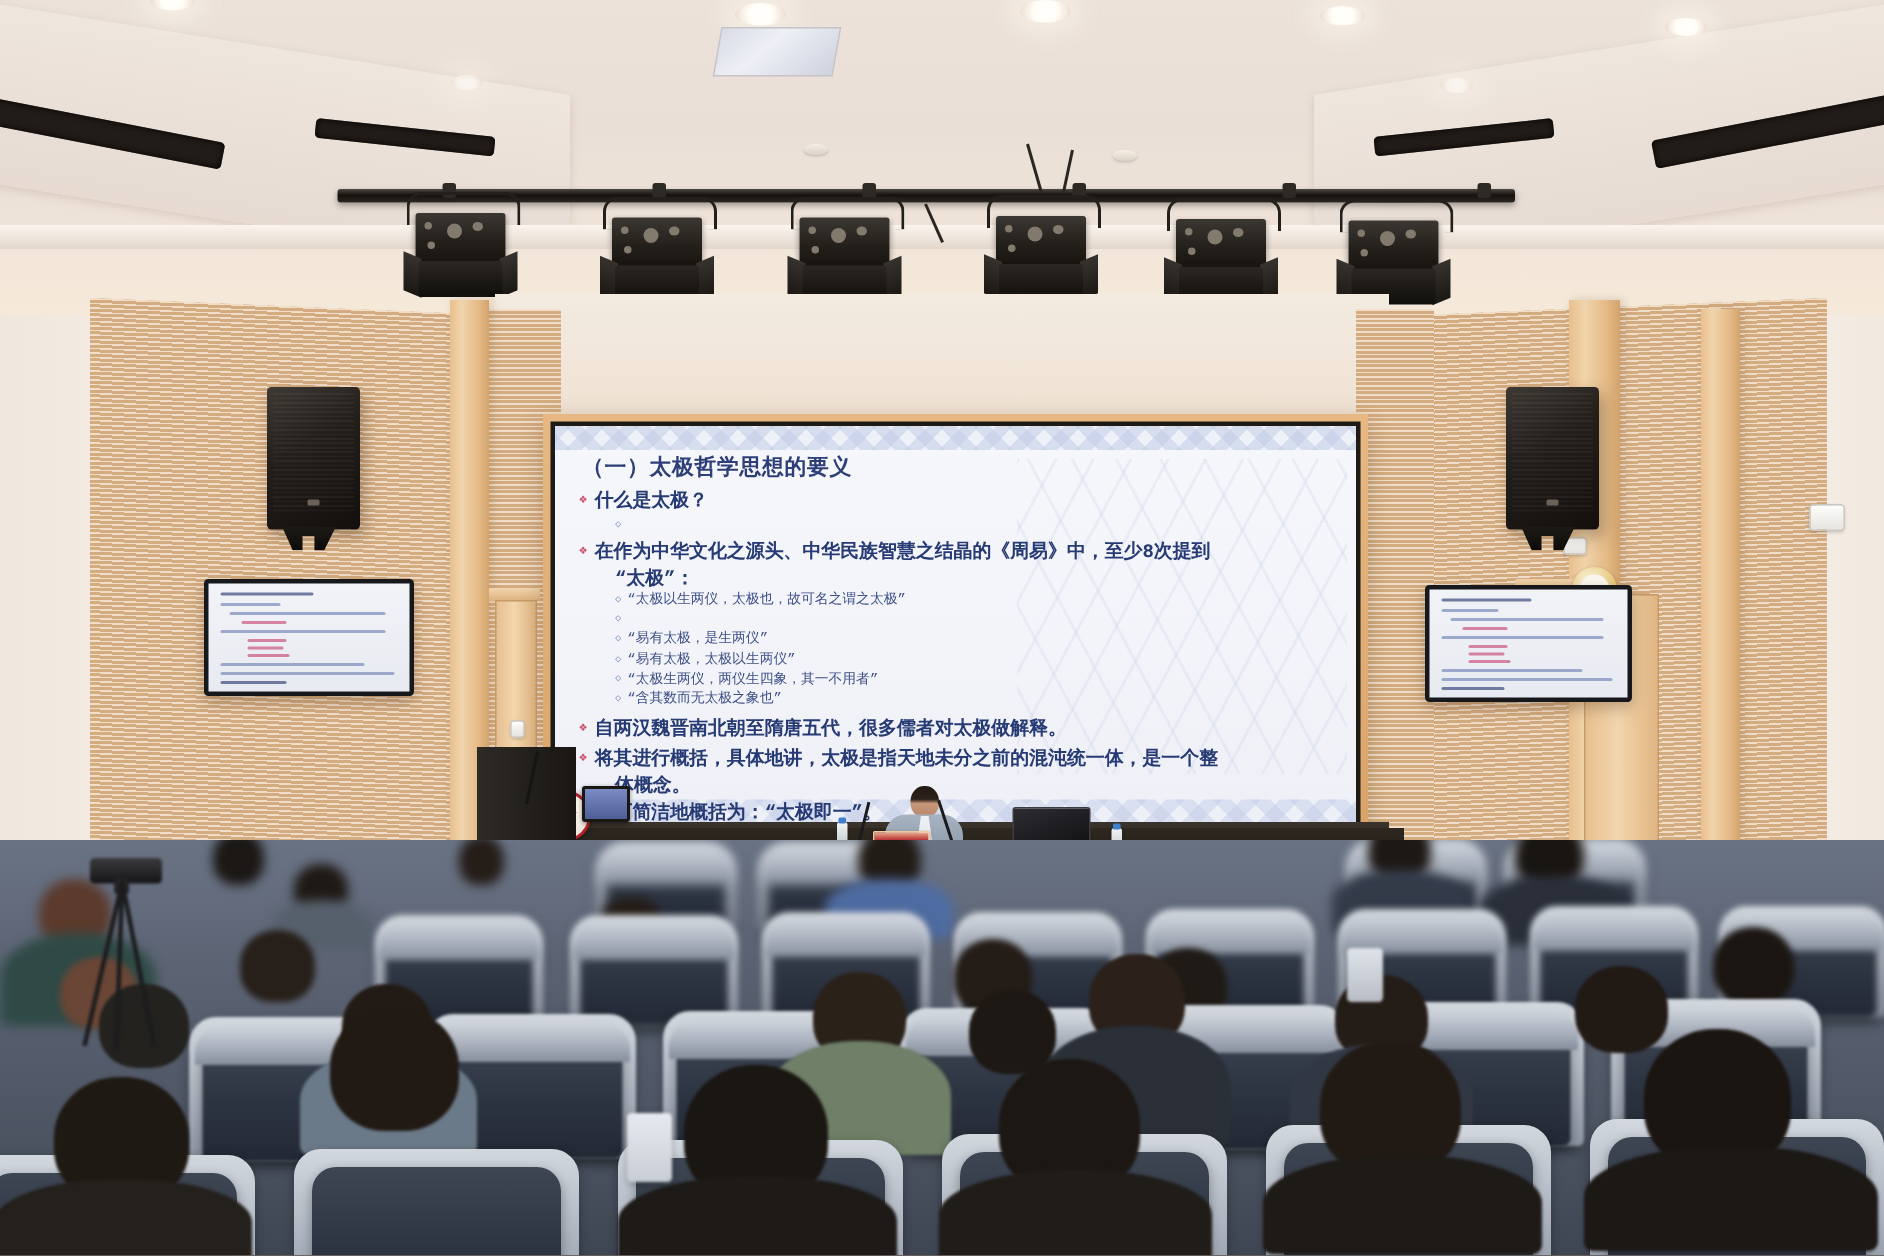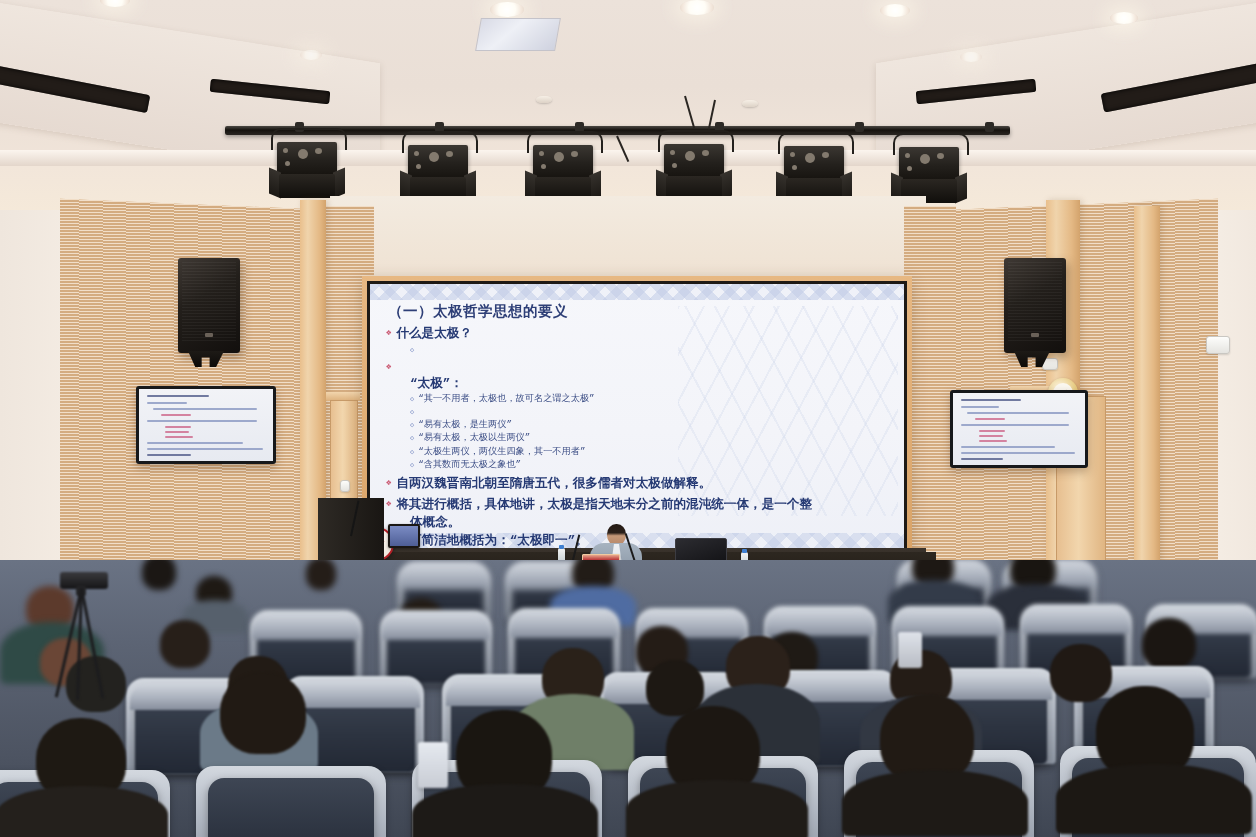--- a/index.html
+++ b/index.html
@@ -623,26 +623,27 @@
             <span class="bullet">❖</span>
             <span>什么是太极？</span>
           </div>
 
           <div class="lvl2">
             <span class="bullet">◇</span>
           </div>
 
           <div class="lvl1" style="margin-top:3px;">
             <span class="bullet">❖</span>
+            <span>在作为中华文化之源头、中华民族智慧之结晶的《周易》中，至少8次提到</span>
           </div>
           <div class="cont">“太极”：</div>
 
           <div class="lvl2">
             <span class="bullet">◇</span>
-            <span class="t">“其一不用者，太极也，故可名之谓之太极”</span>
+            <span class="t">“太极以生两仪，太极也，故可名之谓之太极”</span>
           </div>
           <div class="lvl2">
             <span class="bullet">◇</span>
           </div>
           <div class="lvl2">
             <span class="bullet">◇</span>
             <span class="t">“易有太极，是生两仪”</span>
           </div>
           <div class="lvl2">
             <span class="bullet">◇</span>

